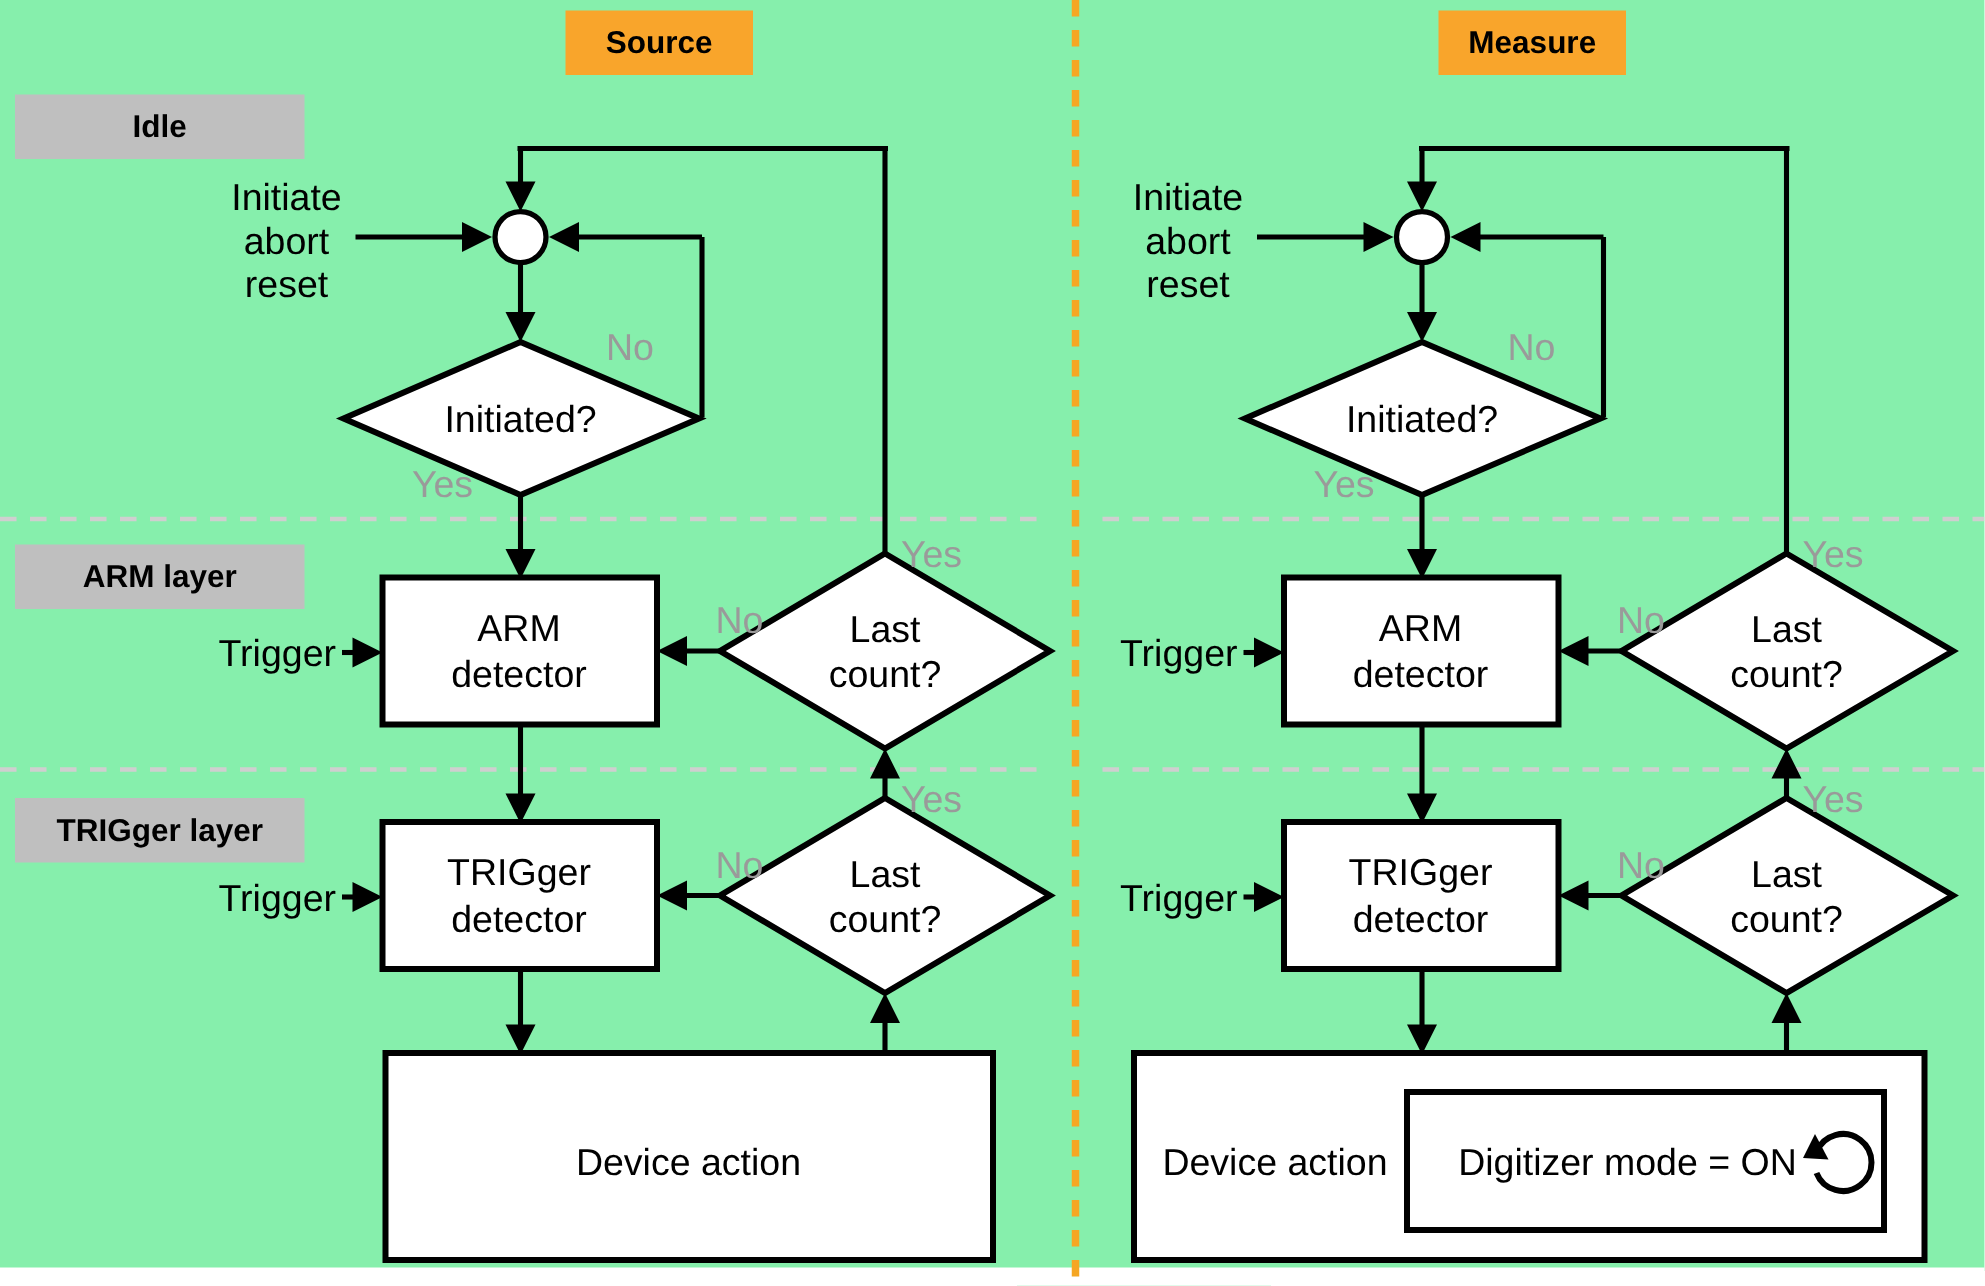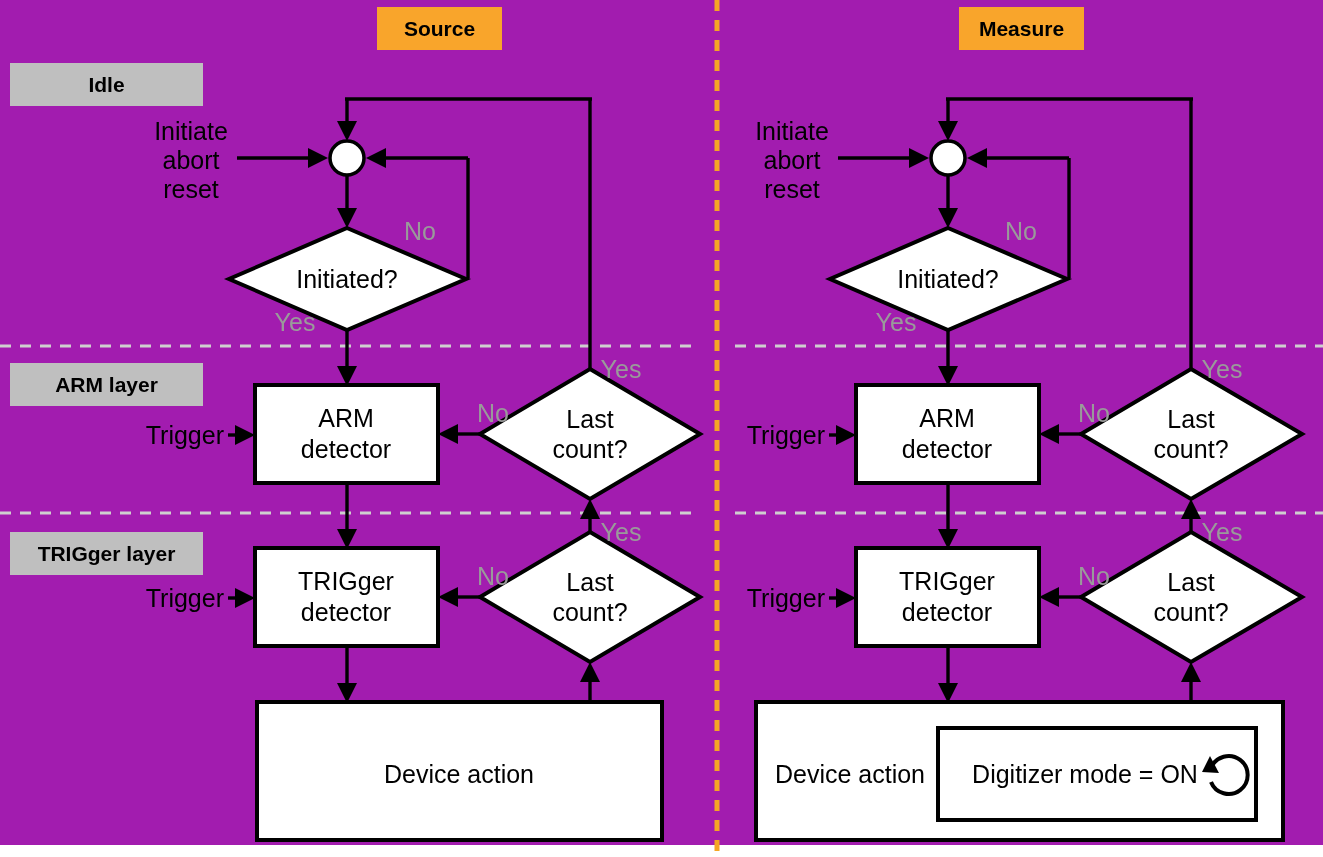--- a/index.html
+++ b/index.html
@@ -10,21 +10,21 @@
   body {
     width: 1323px;
     height: 857px;
     font-family: "Liberation Sans", sans-serif;
     overflow: hidden;
   }
   #diagram-root {
     position: relative;
     width: 1323px;
     height: 845px;
-    background: #a21caf;
+    background: #86efac;
   }
   svg.flow-svg {
     position: absolute;
     top: 0;
     left: 0;
     width: 1323px;
     height: 857px;
   }
   .node-stroke {
     fill: #ffffff;

